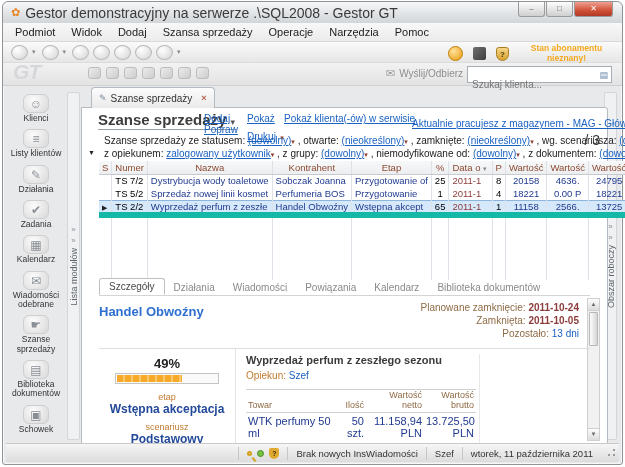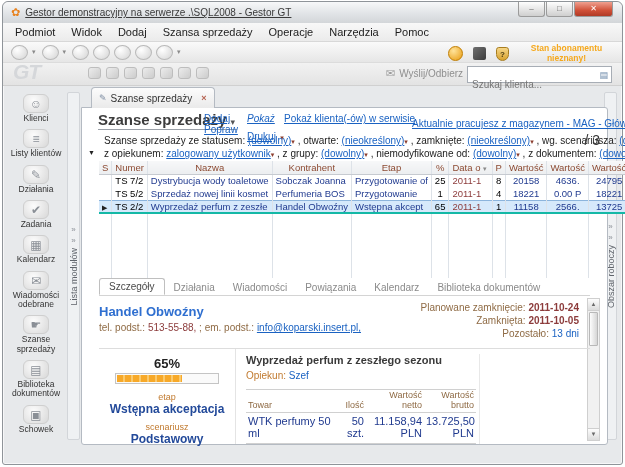--- a/index.html
+++ b/index.html
@@ -8,21 +8,21 @@
   .screen { position:relative; width:625px; height:467px; overflow:hidden; background:#fff; }
 
   
   .win { position:absolute; left:2px; top:1px; width:621px; height:464px;
          border:1px solid #8f9499; border-radius:6px 6px 3px 3px;
          background:#e7e9eb; box-shadow:inset 0 0 0 1px rgba(255,255,255,.65); }
   .titlebar { position:relative; height:21px; display:flex; align-items:center; gap:5px;
          padding:0 8px; border-radius:6px 6px 0 0;
          background:linear-gradient(#f7f8f9,#dfe2e5 60%,#d3d6d9); }
   .app-icon { color:#e8821e; font-size:11px; line-height:11px; }
-  .title-text { font-size:10px; color:#3a3a3a;text-decoration:underline; }
+  .title-text { font-size:14px; color:#3a3a3a; }
   .winbtns { position:absolute; top:0; right:9px; display:flex; }
   .wbtn { width:27px; height:15px; border:1px solid #9b9b9b; border-top:none;
           border-radius:0 0 3px 3px; background:linear-gradient(#fefefe,#cfcfcf);
           color:#5a5a5a; font-size:8px; line-height:13px; text-align:center; margin-left:1px; }
   .wbtn.close { width:39px; background:linear-gradient(#f0a090,#d05038 60%,#b03a26); color:#fff; }
 
   .menubar { display:flex; padding:2px 4px; font-size:11px; color:#1c1c1c;
              background:linear-gradient(#f8f8f8,#ebebeb); border-bottom:1px solid #d8d8d8; }
   .menubar > div { padding:1px 8px; border-radius:2px; }
 
@@ -94,21 +94,21 @@
   .f-collapse { position:absolute; left:6px; top:41px; font-size:7px; color:#222; }
   .counter { position:absolute; right:7px; top:24px; font-size:14px; color:#333; }
 
   table.grid { position:absolute; left:17px; top:53px; border-collapse:collapse;
                table-layout:fixed; font-size:9.5px; }
   .grid th, .grid td { border-right:1px solid #dde2e8; padding:0 3px; height:13px;
                overflow:hidden; white-space:nowrap; }
   .grid th { background:linear-gradient(#f7f8f9,#eceef0); border-bottom:1px solid #c6cad0;
              color:#8c4a32; font-weight:normal; text-align:center; }
   .grid td.num { text-align:center; }
-  .grid tr.sel td { background:#d6e9fb; border-top:1px solid #8cb4dc; border-bottom:2px solid #14b8a6; }
+  .grid tr.sel td { background:#d6e9fb; border-top:1px solid #8cb4dc; border-bottom:6px solid #14b8a6; }
   .navy { color:#203a8f; } .mar { color:#8c3b3b; }
   .marker { font-size:7px; color:#222; }
 
   .dtabs { position:absolute; left:17px; top:171px; display:flex; align-items:flex-end;
            width:491px; border-bottom:1px solid #d4d4d4; font-size:10px; height:17px; }
   .dtab { padding:2px 9px; color:#8a8a8a; }
   .dtab.active { background:#fff; border:1px solid #bfbfbf; border-bottom:1px solid #fff;
                  border-radius:3px 3px 0 0; color:#4a4a4a; }
 
   .client-name { position:absolute; left:17px; top:196px; font-size:13px; font-weight:bold; color:#2f6fd0; }
@@ -291,21 +291,21 @@
 
   <div class="panel">
 
     <div class="pg-title">
       <span>Szanse sprzedaży</span>
       <span class="tcaret2">▾</span>
     </div>
 
     <a class="lnk hdr-link" style="left:122px; top:5px;">Dodaj</a>
     <a class="lnk hdr-link" style="left:122px; top:16px;">Popraw</a>
-    <a class="lnk hdr-link" style="left:165px; top:5px;font-style:italic;">Pokaż</a>
+    <a class="lnk hdr-link" style="left:165px; top:5px;">Pokaż</a>
     <span class="hdr-link" style="left:165px; top:18px;"><a class="lnk">Drukuj</a> <span class="mcaret">▾</span></span>
     <a class="lnk hdr-link" style="left:202px; top:5px;">Pokaż klienta(-ów) w serwisie</a>
     <span class="hdr-link" style="left:330px; top:5px;"><a class="lnk">Aktualnie pracujesz z magazynem - MAG - Główny</a> </span>
 
     <div class="filters" style="top:27px;">
       <span>Szanse sprzedaży ze statusem:</span>
       <a class="lnk">(dowolny)</a><span class="mcaret">▾</span>
       <span>, otwarte:</span>
       <a class="lnk">(nieokreślony)</a><span class="mcaret">▾</span>
       <span>, zamknięte:</span>
@@ -470,44 +470,38 @@
     <div class="dtabs">
       <div class="dtab active">Szczegóły</div>
       <div class="dtab">Działania</div>
       <div class="dtab">Wiadomości</div>
       <div class="dtab">Powiązania</div>
       <div class="dtab">Kalendarz</div>
       <div class="dtab">Biblioteka dokumentów</div>
     </div>
 
     <div class="client-name">Handel Obwoźny</div>
-    <div class="contact">
-      <span>tel. podst.:</span>
-      <span class="mar">513-55-88,</span>
-      <span>; em. podst.:</span>
-      <a class="lnk">info@koparski.insert.pl,</a>
-    </div>
     <div class="info-right">
       <div><span class="lbl">Planowane zamknięcie:</span>
            <span class="val">2011-10-24</span></div>
       <div><span class="lbl">Zamknięta:</span>
            <span class="val">2011-10-05</span></div>
       <div><span class="lbl">Pozostało:</span>
            <span class="blue">13 dni</span></div>
     </div>
 
     <div class="vscroll">
       <div class="varrow">▲</div>
       <div class="vthumb"></div>
       <div class="varrow bot">▼</div>
     </div>
 
     <div class="lower">
       <div class="prog-box">
-        <div class="pct">65%</div>
+        <div class="pct">49%</div>
         <div class="pbar">
           <div class="pfill" style="width: 65%;"></div>
         </div>
         <div class="small-lbl">etap</div>
         <div class="big-val">Wstępna akceptacja</div>
         <div class="small-lbl">scenariusz</div>
         <div class="big-val">Podstawowy</div>
       </div>
       <div class="opp-box">
         <div class="opp-title">Wyprzedaż perfum z zeszłego sezonu</div>
@@ -534,15 +528,26 @@
             <td class="r">50 szt.</td>
             <td class="r">11.158,94 PLN</td>
             <td class="r">13.725,50 PLN</td>
           </tr>
         </tbody>
             </table>
       </div>
     </div>
   </div>
 
+  <div class="statusbar">
+    <div class="st-cell">
+      <span class="key-ico"></span>
+      <span class="dot-ico"></span>
+      <span class="q-ico">?</span>
+    </div>
+    <div class="st-cell">Brak nowych InsWiadomości</div>
+    <div class="st-cell">Szef</div>
+    <div class="st-cell">wtorek, 11 października 2011</div>
+    <div class="grip"></div>
+  </div>
 
  </div>
 </div>
 
 </body></html>

